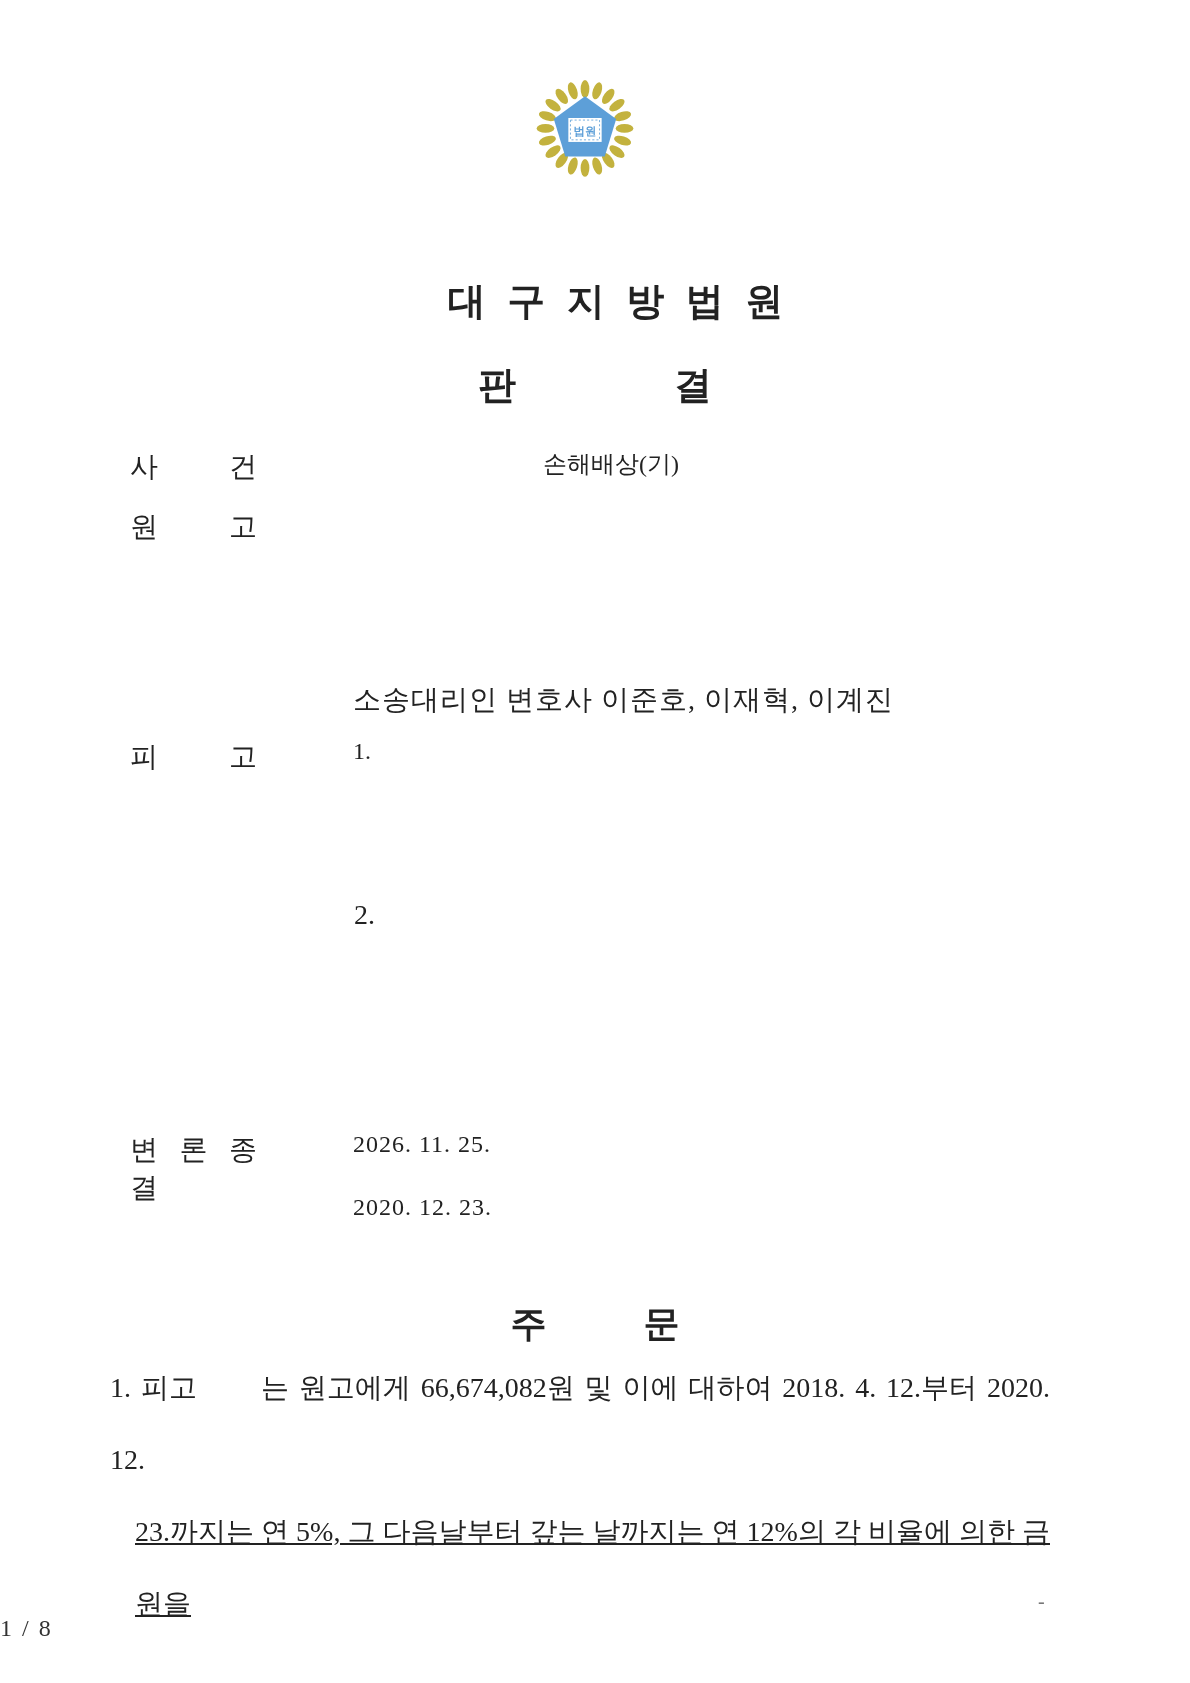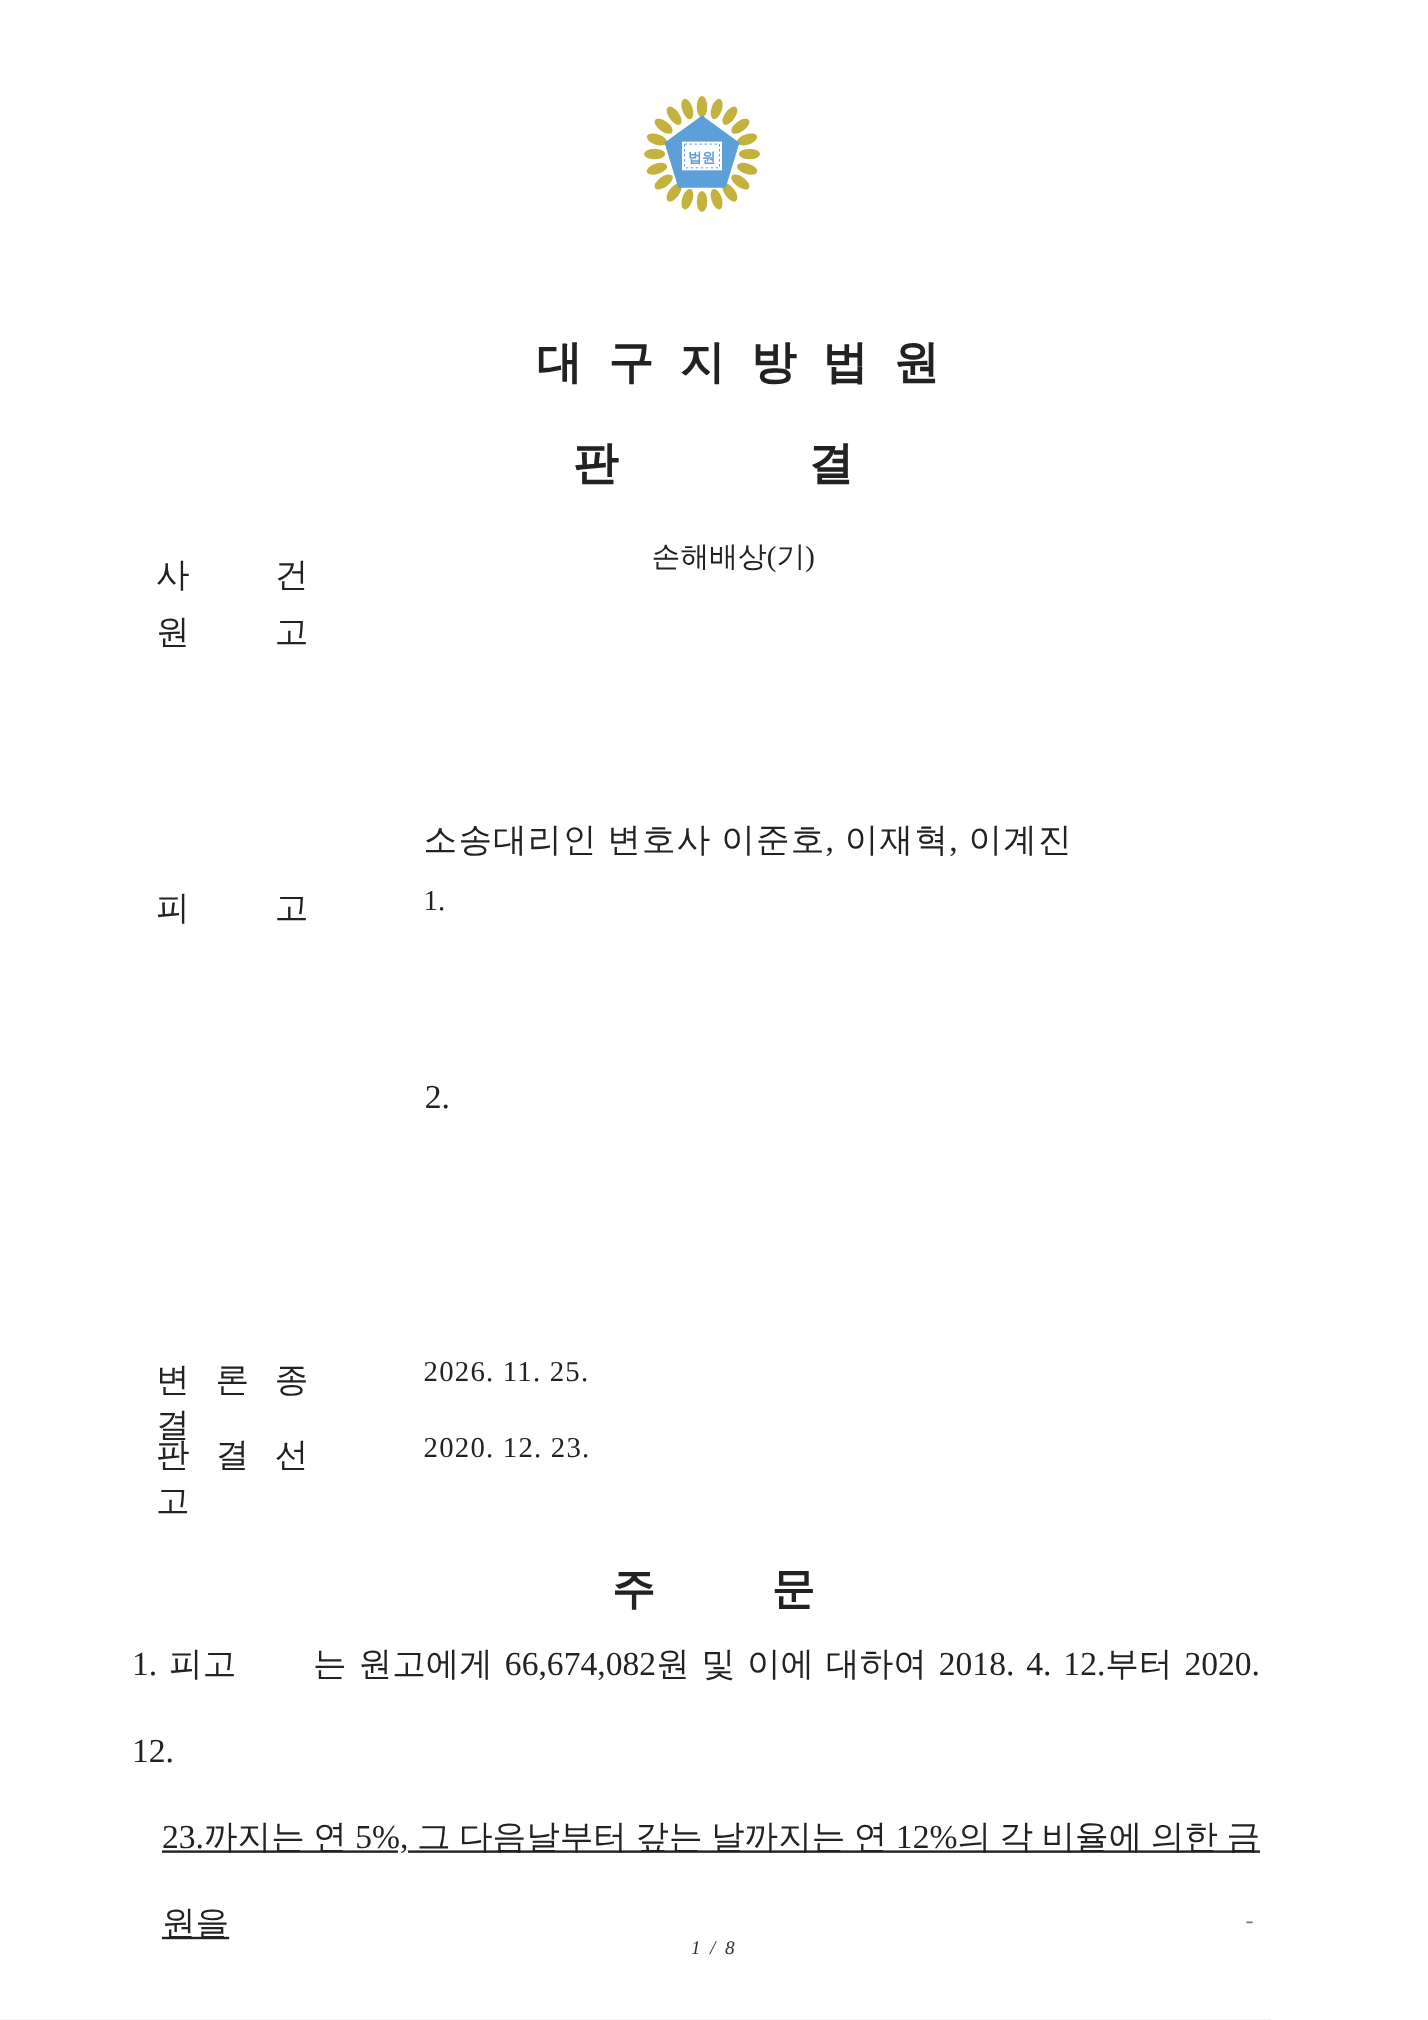--- a/index.html
+++ b/index.html
@@ -34,21 +34,21 @@
   }
 
   
   .label{
     position:absolute;left:130px;width:127px;
     font-size:28px;
     text-align:justify;text-align-last:justify;
   }
   .value{position:absolute;left:353px;font-size:24px;}
 
-  .case-label{top:460px;}
+  .case-label{top:448px;}
   .case-value{top:448px;left:543px;}
   .plaintiff-label{top:508px;}
   .attorney-line{position:absolute;left:353px;top:681px;font-size:28px;letter-spacing:1px;}
   .defendant-label{top:738px;}
   .defendant-value{top:738px;}
   .defendant-item2{position:absolute;left:354px;top:899px;font-size:28px;}
   .closing-label{top:1131px;}
   .closing-value{top:1131px;letter-spacing:1px;}
   .sentencing-label{top:1194px;}
   .sentencing-value{top:1194px;letter-spacing:1px;}
@@ -58,21 +58,21 @@
     position:absolute;top:1352px;left:110px;width:940px;
     font-size:28px;line-height:72px;
   }
   .order-line{text-align:justify;text-align-last:justify;}
   .order-line.second{padding-left:25px;text-decoration:underline;}
   .redact-gap{display:inline-block;width:64px;}
 
   
   .page-indicator{
     position:absolute;top:1615px;left:0;width:1190px;
-    text-align:center;font-size:16px;letter-spacing:2px;color:#333;font-style:italic;
+    text-align:left;font-size:24px;letter-spacing:2px;color:#333;
   }
   .stray-mark{position:absolute;left:1038px;top:1590px;font-size:20px;color:#777;}
 </style>
 </head>
 <body>
 
 <div class="page">
 
   <svg class="emblem" viewBox="0 0 100 105">
     <g fill="#c3b23e">
@@ -117,21 +117,20 @@
   <div class="attorney-line">소송대리인 변호사 이준호, 이재혁, 이계진</div>
 
   <div class="label defendant-label">피 고</div>
   <div class="value defendant-value">1.</div>
 
   <div class="defendant-item2">2.</div>
 
   <div class="label closing-label">변 론 종 결</div>
   <div class="value closing-value">2026. 11. 25.</div>
 
-  <div class="label sentencing-label">판 결 선 고</div>
   <div class="value sentencing-value">2020. 12. 23.</div>
 
   <div class="order-heading">
     <span>주</span>
     <span>문</span>
   </div>
 
   <div class="order-body">
     <div class="order-line"><span>1. 피고</span><span class="redact-gap"></span><span>는 원고에게 66,674,082원 및 이에 대하여 2018. 4. 12.부터 2020. 12.</span></div>
     <div class="order-line second">23.까지는 연 5%, 그 다음날부터 갚는 날까지는 연 12%의 각 비율에 의한 금원을</div>

